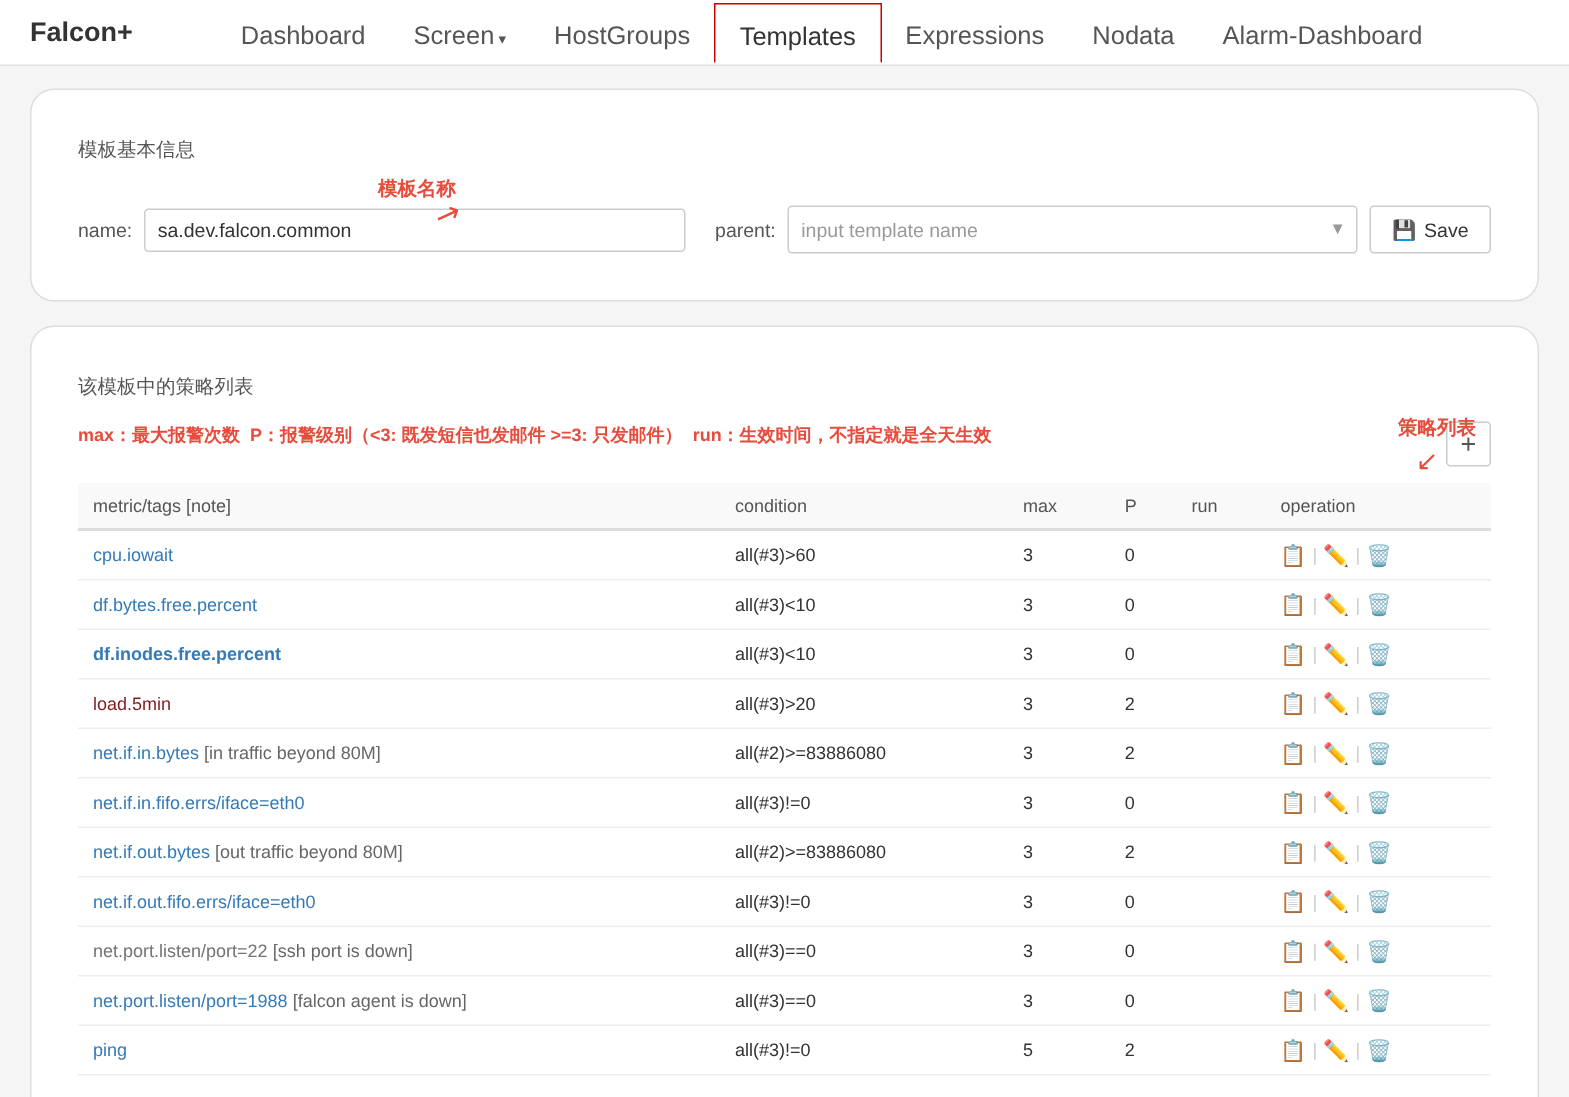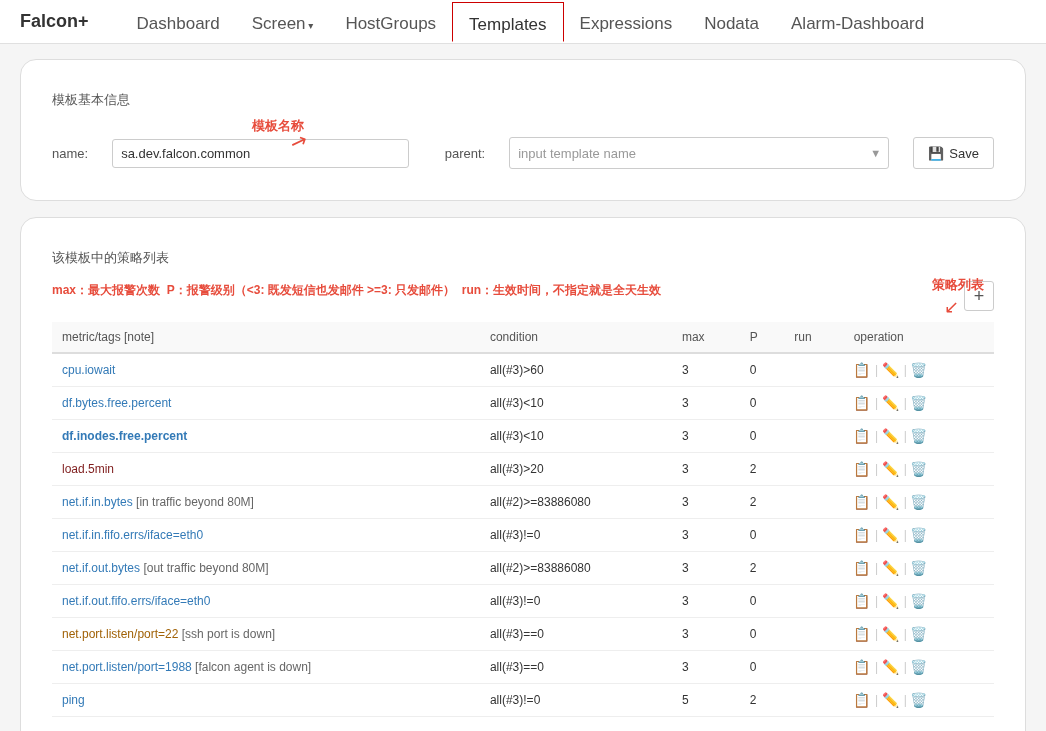--- a/index.html
+++ b/index.html
@@ -1,34 +1,34 @@
 <!DOCTYPE html>
 <html><head>
   <meta charset="utf-8">
   <style>
     * { box-sizing: border-box; margin: 0; padding: 0; }
     body { font-family: "Helvetica Neue", Arial, sans-serif; font-size: 13px; color: #333; background: #f5f5f5; }
 
     
     .navbar { background: #fff; border-bottom: 1px solid #e0e0e0; display: flex; align-items: center; padding: 0 20px; height: 44px; }
-    .navbar-brand { font-size: 18px; font-weight: bold; color: #333; margin-right: 32px; }
+    .navbar-brand { font-size: 18px; font-weight: bold; color: #333; margin-right: 56px; }
     .nav-items { display: flex; gap: 0; }
     .nav-item { padding: 0 16px; height: 40px; line-height: 44px; color: #555; cursor: pointer; font-size: 17px; white-space: nowrap; text-align: center; }
     .nav-item.active { color: #333; border: 1px solid #c00; border-bottom: 1px solid #fff; margin-bottom: -1px; background: #fff; }
     .nav-item-with-arrow::after { content: " ▾"; font-size: 10px; }
 
     
     .main-content { padding: 15px 20px; }
 
     
     .panel { background: #fff; border: 1px solid #ddd; border-radius: 16px; margin-bottom: 16px; padding: 31px; }
     .panel-title { font-size: 13px; color: #555; margin-bottom: 14px; }
 
     
-    .form-row { display: flex; align-items: center; gap: 24px; }
+    .form-row { display: flex; align-items: center; gap: 8px; }
     .form-label { font-size: 13px; color: #555; white-space: nowrap; }
     .form-input { height: 29px; border: 1px solid #ccc; border-radius: 3px; padding: 0 8px; font-size: 13px; color: #333; width: 380px; }
     .form-select-wrapper { position: relative; display: flex; align-items: center; }
     .form-select { height: 32px; border: 1px solid #ccc; border-radius: 3px; padding: 0 8px; font-size: 13px; color: #999; width: 380px; appearance: none; background: #fff; }
     .select-arrow { position: absolute; right: 8px; top: 50%; transform: translateY(-50%); color: #999; pointer-events: none; font-size: 11px; }
     .btn-save { height: 32px; background: #fff; border: 1px solid #ccc; border-radius: 3px; padding: 0 14px; cursor: pointer; font-size: 13px; color: #333; display: flex; align-items: center; gap: 5px; white-space: nowrap; }
 
     
     .strategy-hint { font-size: 12px; color: #666; margin-bottom: 12px; line-height: 1.6; }
     .strategy-hint span { color: #e74c3c; font-weight: bold; }
@@ -246,21 +246,21 @@
       <div class="action-icons">
         <span class="action-icon" title="copy">📋</span>
         <span class="action-sep">|</span>
         <span class="action-icon" title="edit">✏️</span>
         <span class="action-sep">|</span>
         <span class="action-icon" title="delete" style="color:#e74c3c;">🗑️</span>
       </div>
     </td>
           </tr>
           <tr>
-            <td><a style="color:#a16207;cursor:pointer;">net.port.listen/port=22</a> <span class="note-text">[ssh port is down]</span></td>
+            <td><a style="color:#737373;cursor:pointer;">net.port.listen/port=22</a> <span class="note-text">[ssh port is down]</span></td>
             <td class="plain">all(#3)==0</td>
             <td class="plain">3</td>
             <td class="plain">0</td>
             <td class="plain"></td>
             <td>
       <div class="action-icons">
         <span class="action-icon" title="copy">📋</span>
         <span class="action-sep">|</span>
         <span class="action-icon" title="edit">✏️</span>
         <span class="action-sep">|</span>

